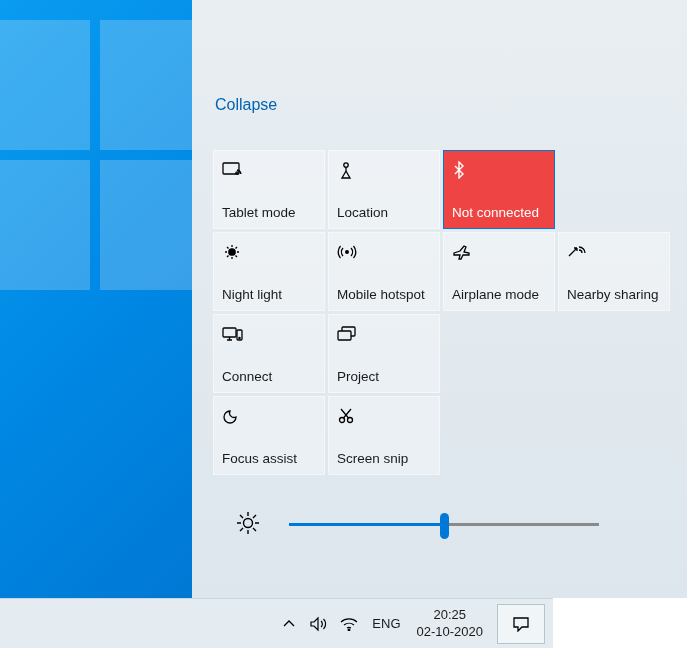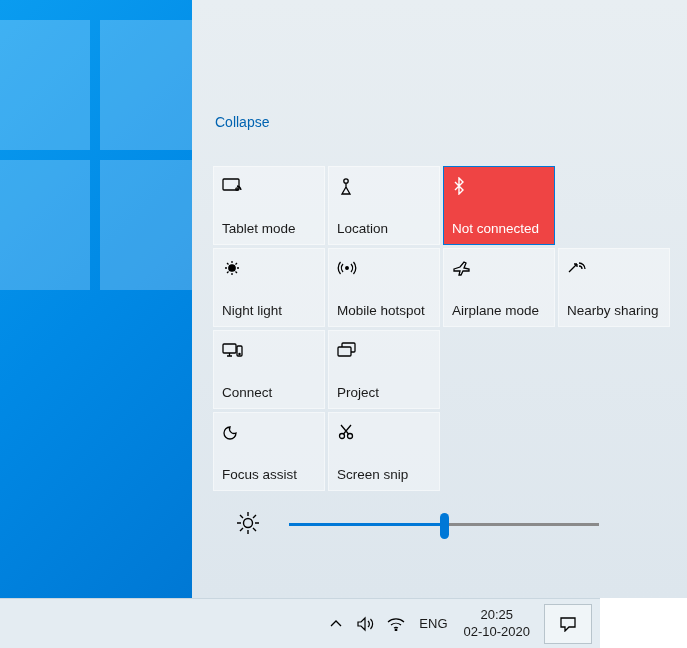--- a/index.html
+++ b/index.html
@@ -40,33 +40,32 @@
     position: absolute;
     top: 0;
     left: 192px;
     width: 495px;
     height: 598px;
     background: linear-gradient(180deg, #e8eef2 0%, #dde6ed 100%);
     padding-top: 104px;
   }
   .collapse-link {
     position: absolute;
-    top: 114px;
+    top: 96px;
     left: 215px;
-    font-size: 14px;
+    font-size: 16px;
     color: #0063b1;
     cursor: pointer;
     z-index: 2;
   }
   .tiles {
     position: absolute;
     top: 150px;
     left: 213px;
     width: 460px;
-    margin-top: 16px;
   }
   .tile-row { display: flex; gap: 3px; margin-bottom: 3px; }
   .tile {
     width: 112px;
     height: 79px;
     background: rgba(255,255,255,0.35);
     border: 1px solid rgba(255,255,255,0.45);
     padding: 8px 6px 6px 8px;
     display: flex;
     flex-direction: column;
@@ -130,21 +129,21 @@
     height: 26px;
     background: #0078d7;
     border-radius: 5px;
     transform: translateX(-4px);
   }
 
   .taskbar {
     position: absolute;
     bottom: 0;
     left: 0;
-    width: 600px;
+    width: 553px;
     height: 50px;
     background: #e4ecf2;
     border-top: 1px solid #c9d6df;
     display: flex;
     align-items: center;
     justify-content: flex-end;
     padding-right: 8px;
     gap: 4px;
     font-size: 13px;
     color: #1a1a1a;

